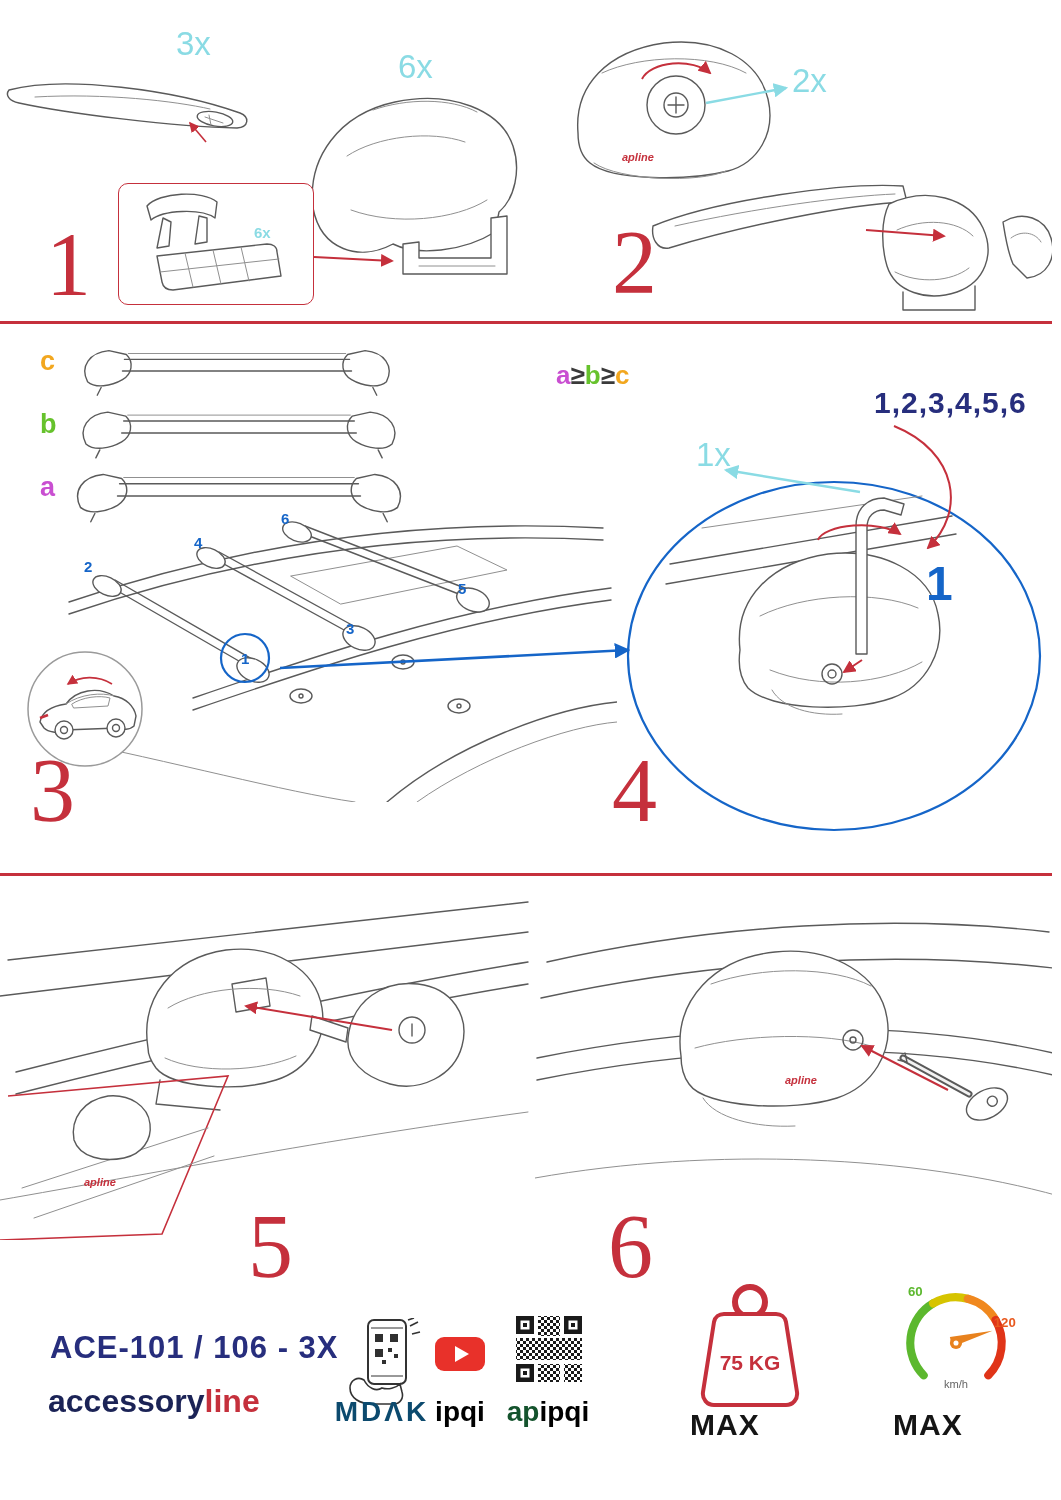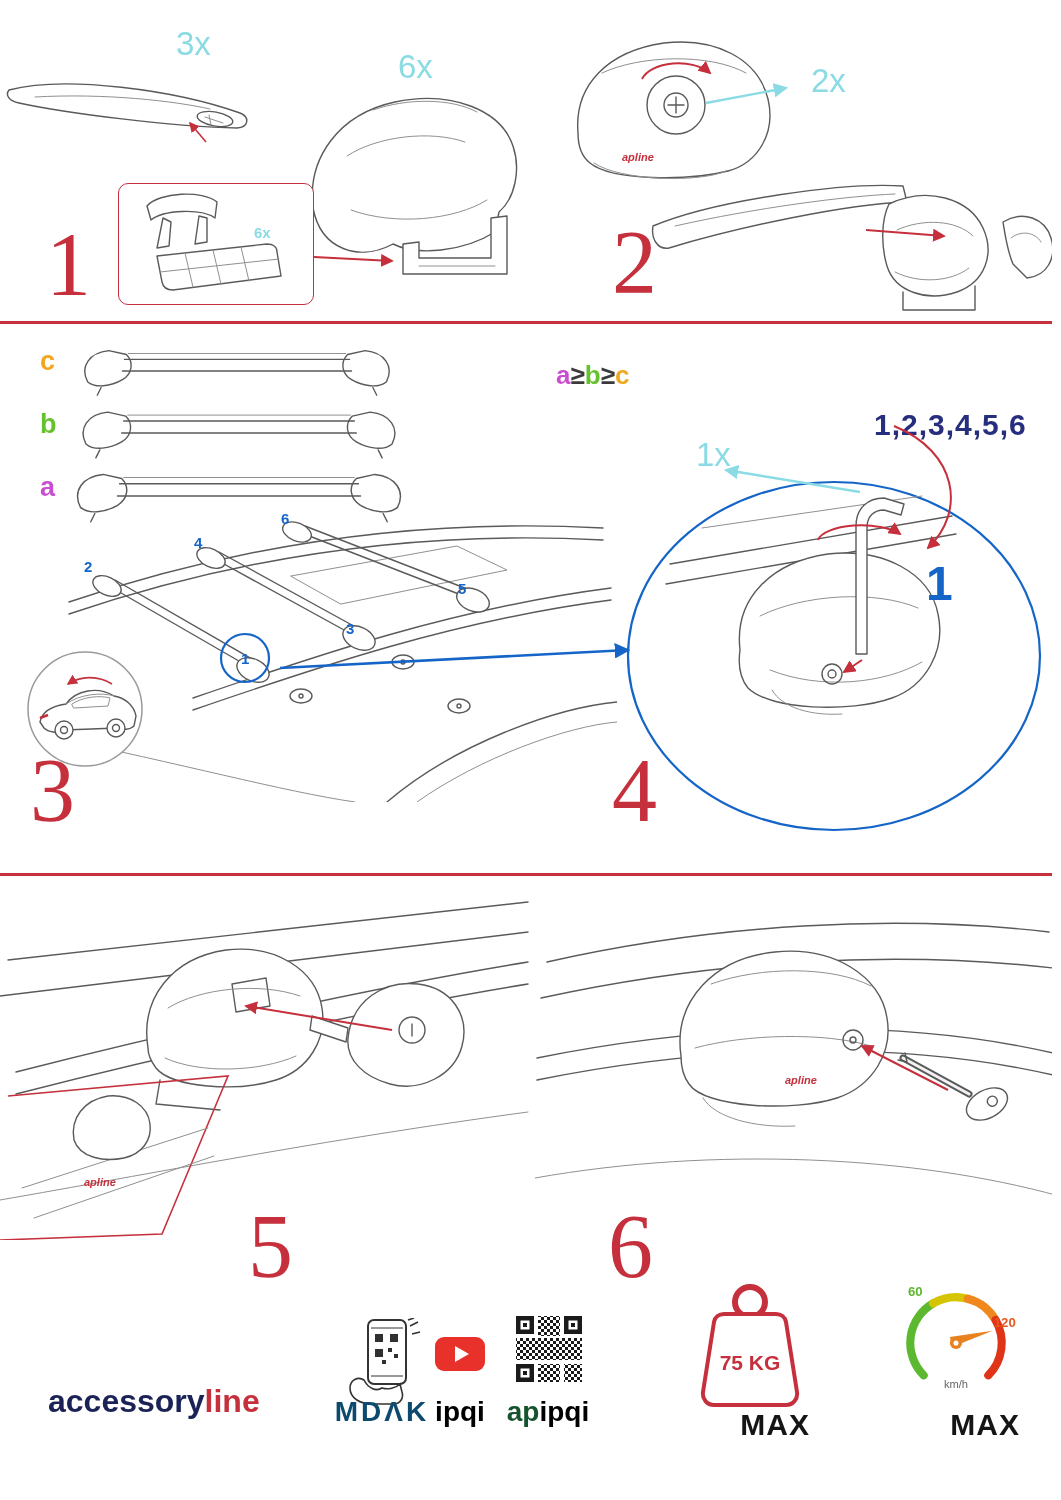--- a/index.html
+++ b/index.html
@@ -33,21 +33,21 @@
   .letter-a{color:var(--magenta,#c94fd1)} .letter-b{color:var(--green,#66c22c)} .letter-c{color:var(--orange,#f2a71f)}
   .divider{position:absolute;left:0;width:1061px;height:3px;background:var(--red,#c5303c)}
   .inset{border:1.6px solid var(--red,#c5303c);border-radius:10px;background:#fff}
   .model{font-size:31px;font-weight:bold;color:var(--navy,#272e7d);letter-spacing:1px;white-space:nowrap}
   .brandline{font-size:32px;font-weight:bold;white-space:nowrap}
   .brand-dark{color:#1b2356}.brand-red{color:#c5303c}
   .logo{font-size:28px;font-weight:bold;text-align:center;white-space:nowrap}
   .logo-gray{color:#0c4a6e;letter-spacing:3px}
   .logo-red{color:#000000}
   .logo-dark{color:#14532d}
-  .max{font-size:30px;font-weight:bold;color:#151515;text-align:right;letter-spacing:1px}
+  .max{font-size:30px;font-weight:bold;color:#151515;text-align:left;letter-spacing:1px}
   .mark{fill:#c5303c;font-size:11px;font-style:italic;font-weight:bold;font-family:"Liberation Sans",sans-serif}
 </style>
 </head>
 <body>
 
 <div class="page">
 
   <svg class="overlay" width="1061" height="1500" viewBox="0 0 1061 1500">
     <defs>
       <marker id="mr" viewBox="0 0 10 10" refX="8.5" refY="5" markerWidth="6.5" markerHeight="6.5" orient="auto">
@@ -104,21 +104,21 @@
   <svg class="abs" style="left:550px;top:15px" width="250" height="200" viewBox="0 0 250 200">
     <path class="skf" d="M28,118 C24,70 58,36 114,28 C166,22 208,44 218,84 C226,118 208,148 178,156 C138,166 62,166 40,148 C31,141 28,130 28,118 Z"></path>
     <path class="skt" d="M52,58 C90,40 160,38 196,58"></path>
     <circle class="sk" cx="126" cy="90" r="29"></circle>
     <circle class="sk" cx="126" cy="90" r="12"></circle>
     <path class="sk" d="M126,82 L126,98 M118,90 L134,90"></path>
     <path class="skt" d="M44,148 C70,166 150,168 176,156"></path>
     <text class="mark" x="72" y="146">apline</text>
     <path class="arr-red" d="M92,64 A38,22 0 0 1 160,58" marker-end="url(#mr)"></path>
   </svg>
-  <span class="abs qty" style="left:811px;top:62px">2x</span>
+  <span class="abs qty" style="left:792px;top:62px">2x</span>
 
   <svg class="abs" style="left:645px;top:160px" width="416" height="170" viewBox="0 0 416 170">
     <path class="skf" d="M8,66 C70,40 200,22 258,26 L262,42 C200,44 90,68 24,88 C12,90 6,78 8,66 Z"></path>
     <path class="skt" d="M30,66 C110,48 200,36 250,34"></path>
     <path class="skf" d="M244,44 C282,26 324,38 338,68 C350,94 340,122 312,132 C282,142 250,132 242,106 C236,86 236,60 244,44 Z"></path>
     <path class="skt" d="M252,70 C278,58 312,60 328,76"></path>
     <path class="skt" d="M250,112 C274,124 306,122 324,108"></path>
     <path class="sk" d="M258,132 L258,150 L330,150 L330,126"></path>
     <path class="skf" d="M358,62 C378,50 400,58 406,78 C412,98 402,116 382,118 L368,104 C362,90 360,74 358,62 Z"></path>
     <path class="skt" d="M366,78 C376,70 390,72 396,82"></path>
@@ -198,21 +198,21 @@
     <path class="skt" d="M50,56 C60,49 78,47 88,50 L86,58 L52,60 Z"></path>
     <circle class="skf" cx="42" cy="82" r="9"></circle>
       <circle class="sk" cx="42" cy="82" r="3.5"></circle>
     <circle class="skf" cx="94" cy="80" r="9"></circle>
       <circle class="sk" cx="94" cy="80" r="3.5"></circle>
     <path d="M18,70 L26,67" stroke="#c5303c" stroke-width="2.5" fill="none"></path>
     <path class="arr-red-thin" d="M90,36 C76,27 58,28 46,36" marker-end="url(#mr)"></path>
   </svg>
   <span class="abs stepnum" style="left:30px;top:750px">3</span>
 
-  <span class="abs seq" style="left:874px;top:408px">1,2,3,4,5,6</span>
+  <span class="abs seq" style="left:874px;top:386px">1,2,3,4,5,6</span>
   <span class="abs qty" style="left:696px;top:436px">1x</span>
 
   <svg class="abs" style="left:622px;top:468px" width="436" height="372" viewBox="0 0 436 372">
     <ellipse cx="212" cy="188" rx="206" ry="174" fill="#fff" stroke="var(--blue,#1565c8)" stroke-width="2.2"></ellipse>
     <path class="sk" d="M48,96 L330,48 M44,116 L334,66"></path>
     <path class="skt" d="M80,60 L300,28"></path>
     <path class="skf" d="M118,182 C112,130 150,94 206,86 C260,80 308,104 316,146 C324,182 304,218 270,230 C228,245 148,242 126,220 C118,210 116,196 118,182 Z"></path>
     <path class="skt" d="M138,148 C182,126 254,122 296,140"></path>
     <path class="skt" d="M148,202 C198,222 262,216 300,194"></path>
     <path class="skt" d="M150,222 C160,240 190,248 220,246"></path>
@@ -268,20 +268,21 @@
       <path d="M434,206 L368,170" stroke="#f2f2f2" stroke-width="3" stroke-linecap="round" fill="none"></path>
       <g transform="rotate(-28 452 216)">
         <ellipse class="skf" cx="452" cy="216" rx="22" ry="14"></ellipse>
         <circle class="sk" cx="458" cy="216" r="5"></circle>
       </g>
       <path class="sk" d="M372,174 l-9,-2 m9,2 l-2,-9"></path>
     </g>
   </svg>
   <span class="abs stepnum" style="left:608px;top:1206px">6</span>
 
+  <div class="abs model" style="left:50px;top:1330px">ACE-101 / 106 - 3X</div>
   <div class="abs brandline" style="left:48px;top:1383px"><span class="brand-dark">accessory</span><span class="brand-red">line</span></div>
 
   <svg class="abs" style="left:338px;top:1318px" width="88" height="88" viewBox="0 0 88 88">
     <rect x="30" y="2" width="38" height="64" rx="6" fill="#fff" stroke="#333" stroke-width="2"></rect>
     <path d="M33,10 L65,10 M33,58 L65,58" stroke="#333" stroke-width="1" fill="none"></path>
     <g class="dark">
       <rect x="37" y="16" width="8" height="8"></rect>
         <rect x="52" y="16" width="8" height="8"></rect>
       <rect x="37" y="31" width="8" height="8"></rect>
         <rect x="50" y="30" width="4" height="4"></rect>

